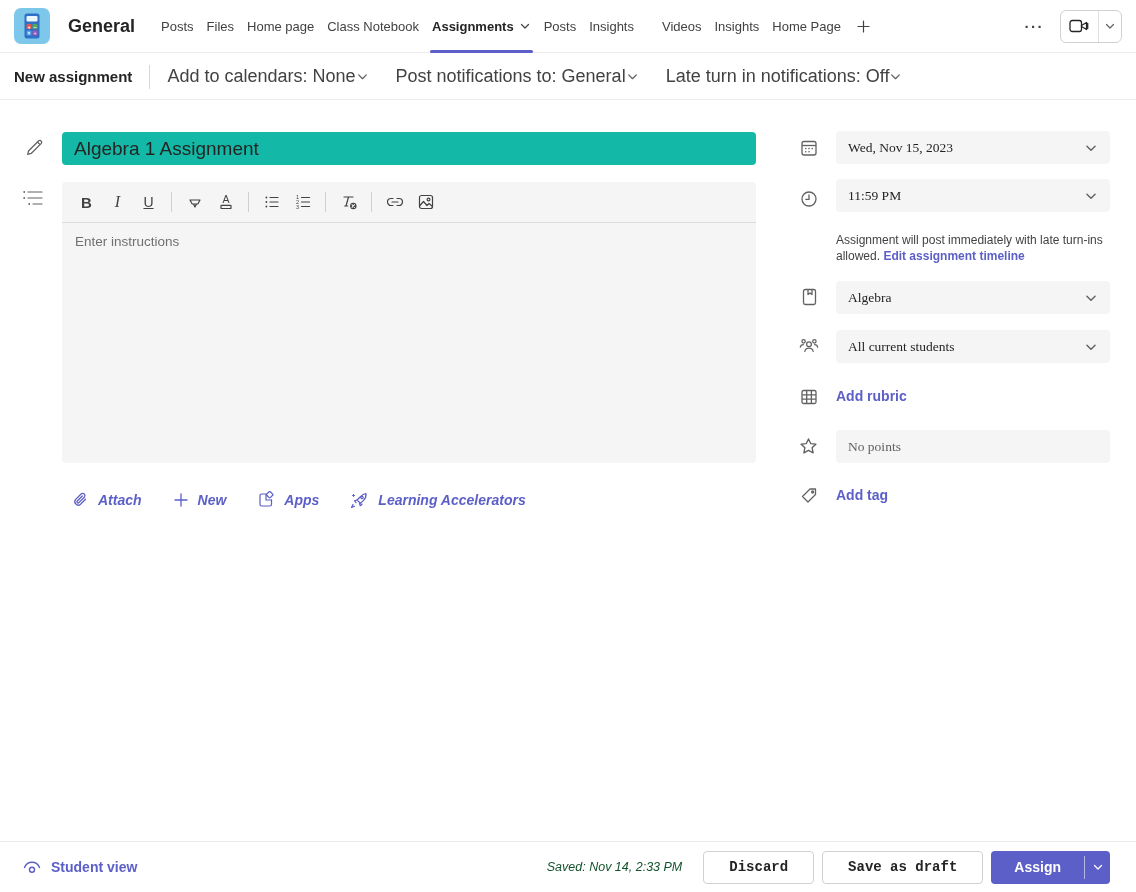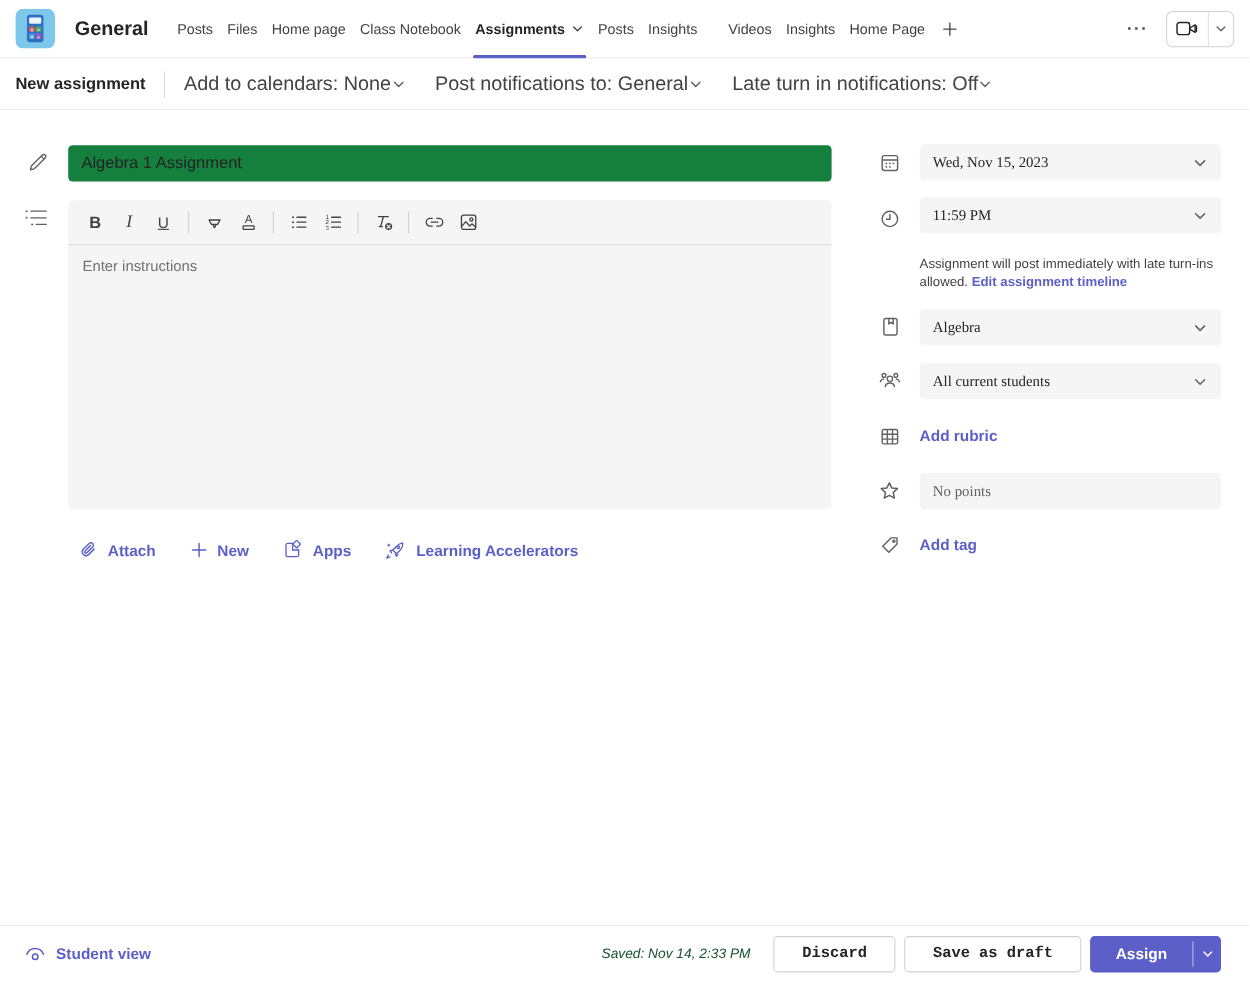--- a/index.html
+++ b/index.html
@@ -31,36 +31,36 @@
   
   .subheader { position:absolute; top:54px; left:0; right:0; height:46px; background:#fff;
                border-bottom:1px solid #ebebeb; display:flex; align-items:center; padding:0 14px; }
   .subheader-title { font-size:15px; font-weight:700; color:#242424; margin-right:17px; white-space:nowrap; }
   .vdivider { width:1px; height:24px; background:#d6d6d6; margin-right:17px; }
   .sub-dd { display:flex; align-items:center; gap:0; font-size:18px; color:#424242; cursor:pointer; margin-right:27px; white-space:nowrap; }
   .sub-dd .chev { color:#616161; display:flex; }
 
   
   .side-icon { position:absolute; color:#616161; }
-  .title-input { position:absolute; left:62px; top:132px; width:694px; height:33px; background:#15803d;
-                 border:none; border-radius:4px; padding:0 12px; font-size:15px; color:#242424;
+  .title-input { position:absolute; left:62px; top:132px; width:694px; height:33px; background:#14b8a6;
+                 border:none; border-radius:4px; padding:0 12px; font-size:19px; color:#242424;
                  font-family:"Liberation Sans",sans-serif; outline:none; }
   .editor { position:absolute; left:62px; top:182px; width:694px; height:281px; background:#f5f5f5; border-radius:4px; }
   .editor-toolbar { height:41px; display:flex; align-items:center; padding:0 9px; border-bottom:1px solid #dcdcdc; }
   .tb-btn { width:31px; height:29px; display:flex; align-items:center; justify-content:center;
             color:#424242; border-radius:3px; cursor:pointer; }
   .tb-bold { font-weight:800; font-size:15px; }
   .tb-italic { font-family:"Liberation Serif",serif; font-style:italic; font-size:16px; }
   .tb-underline { font-size:14px; text-decoration:underline; }
   .tb-div { width:1px; height:20px; background:#cfcfcf; margin:0 7px; }
   .editor-body { width:100%; height:238px; background:transparent; border:none; resize:none; outline:none;
                  padding:11px 13px; font-size:13.5px; color:#242424; font-family:"Liberation Sans",sans-serif; }
   .editor-body::placeholder { color:#707070; }
   .actions-row { position:absolute; left:72px; top:486px; height:28px; display:flex; align-items:center; gap:31px; }
-  .action-btn { display:flex; align-items:center; gap:9px; color:#5b5fc7; font-size:14px; font-weight:600; cursor:pointer; }
+  .action-btn { display:flex; align-items:center; gap:9px; color:#5b5fc7; font-size:14px; font-weight:600; cursor:pointer;font-style:italic; }
 
   
   .dd-field { position:absolute; left:836px; width:274px; height:33px; background:#f5f5f5; border-radius:4px;
               display:flex; align-items:center; justify-content:space-between; padding:0 12px;
               font-size:13.5px; color:#242424; cursor:pointer;font-family:Liberation Serif, serif; }
   .dd-field .chev { color:#616161; display:flex; }
   .plain-field { cursor:default; color:#616161; }
   .timeline-note { position:absolute; left:836px; top:232px; width:278px; font-size:12px; line-height:16px; color:#424242; }
   .timeline-note .link { cursor:pointer; }
   .link { color:#5b5fc7; font-weight:600; }

